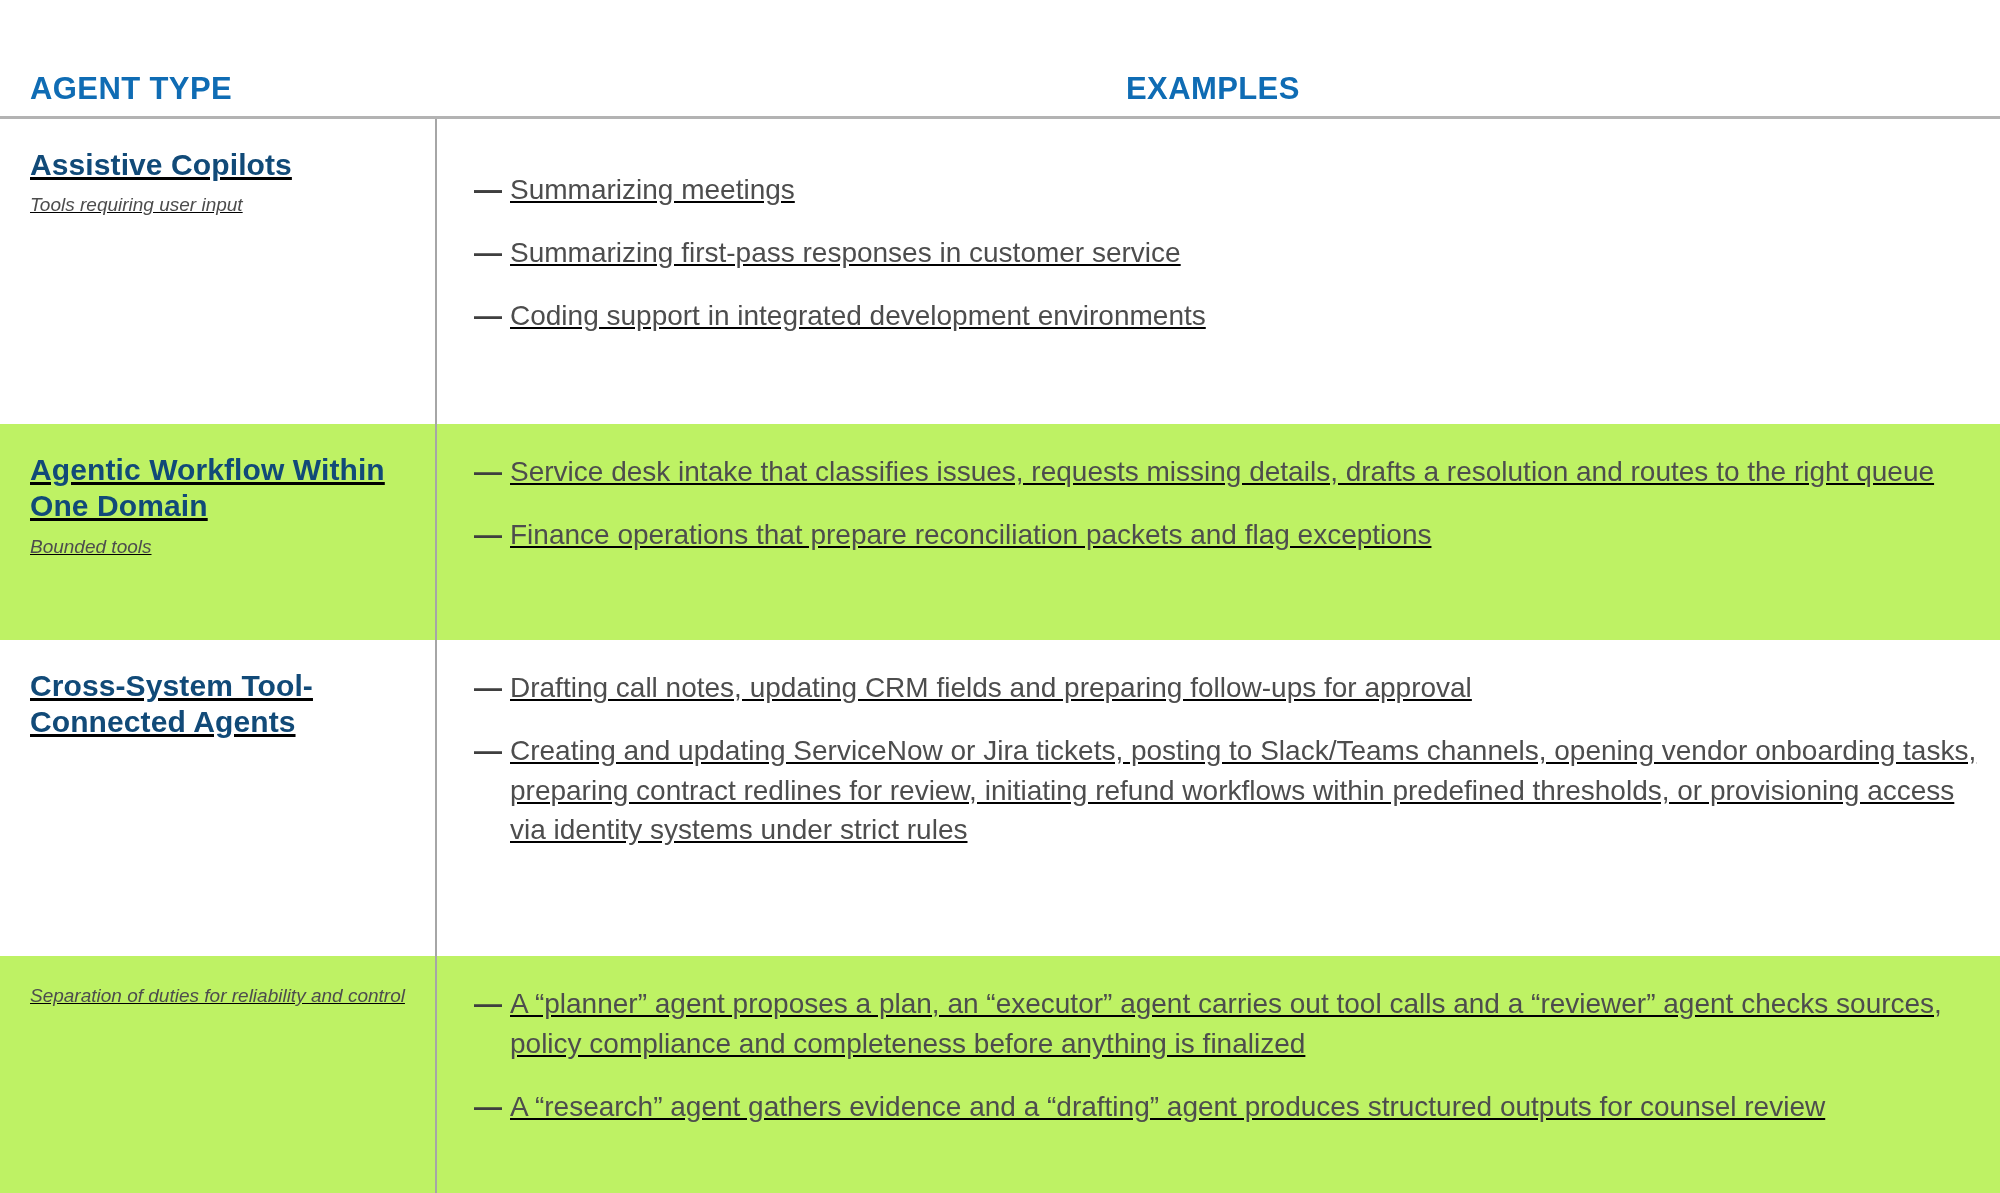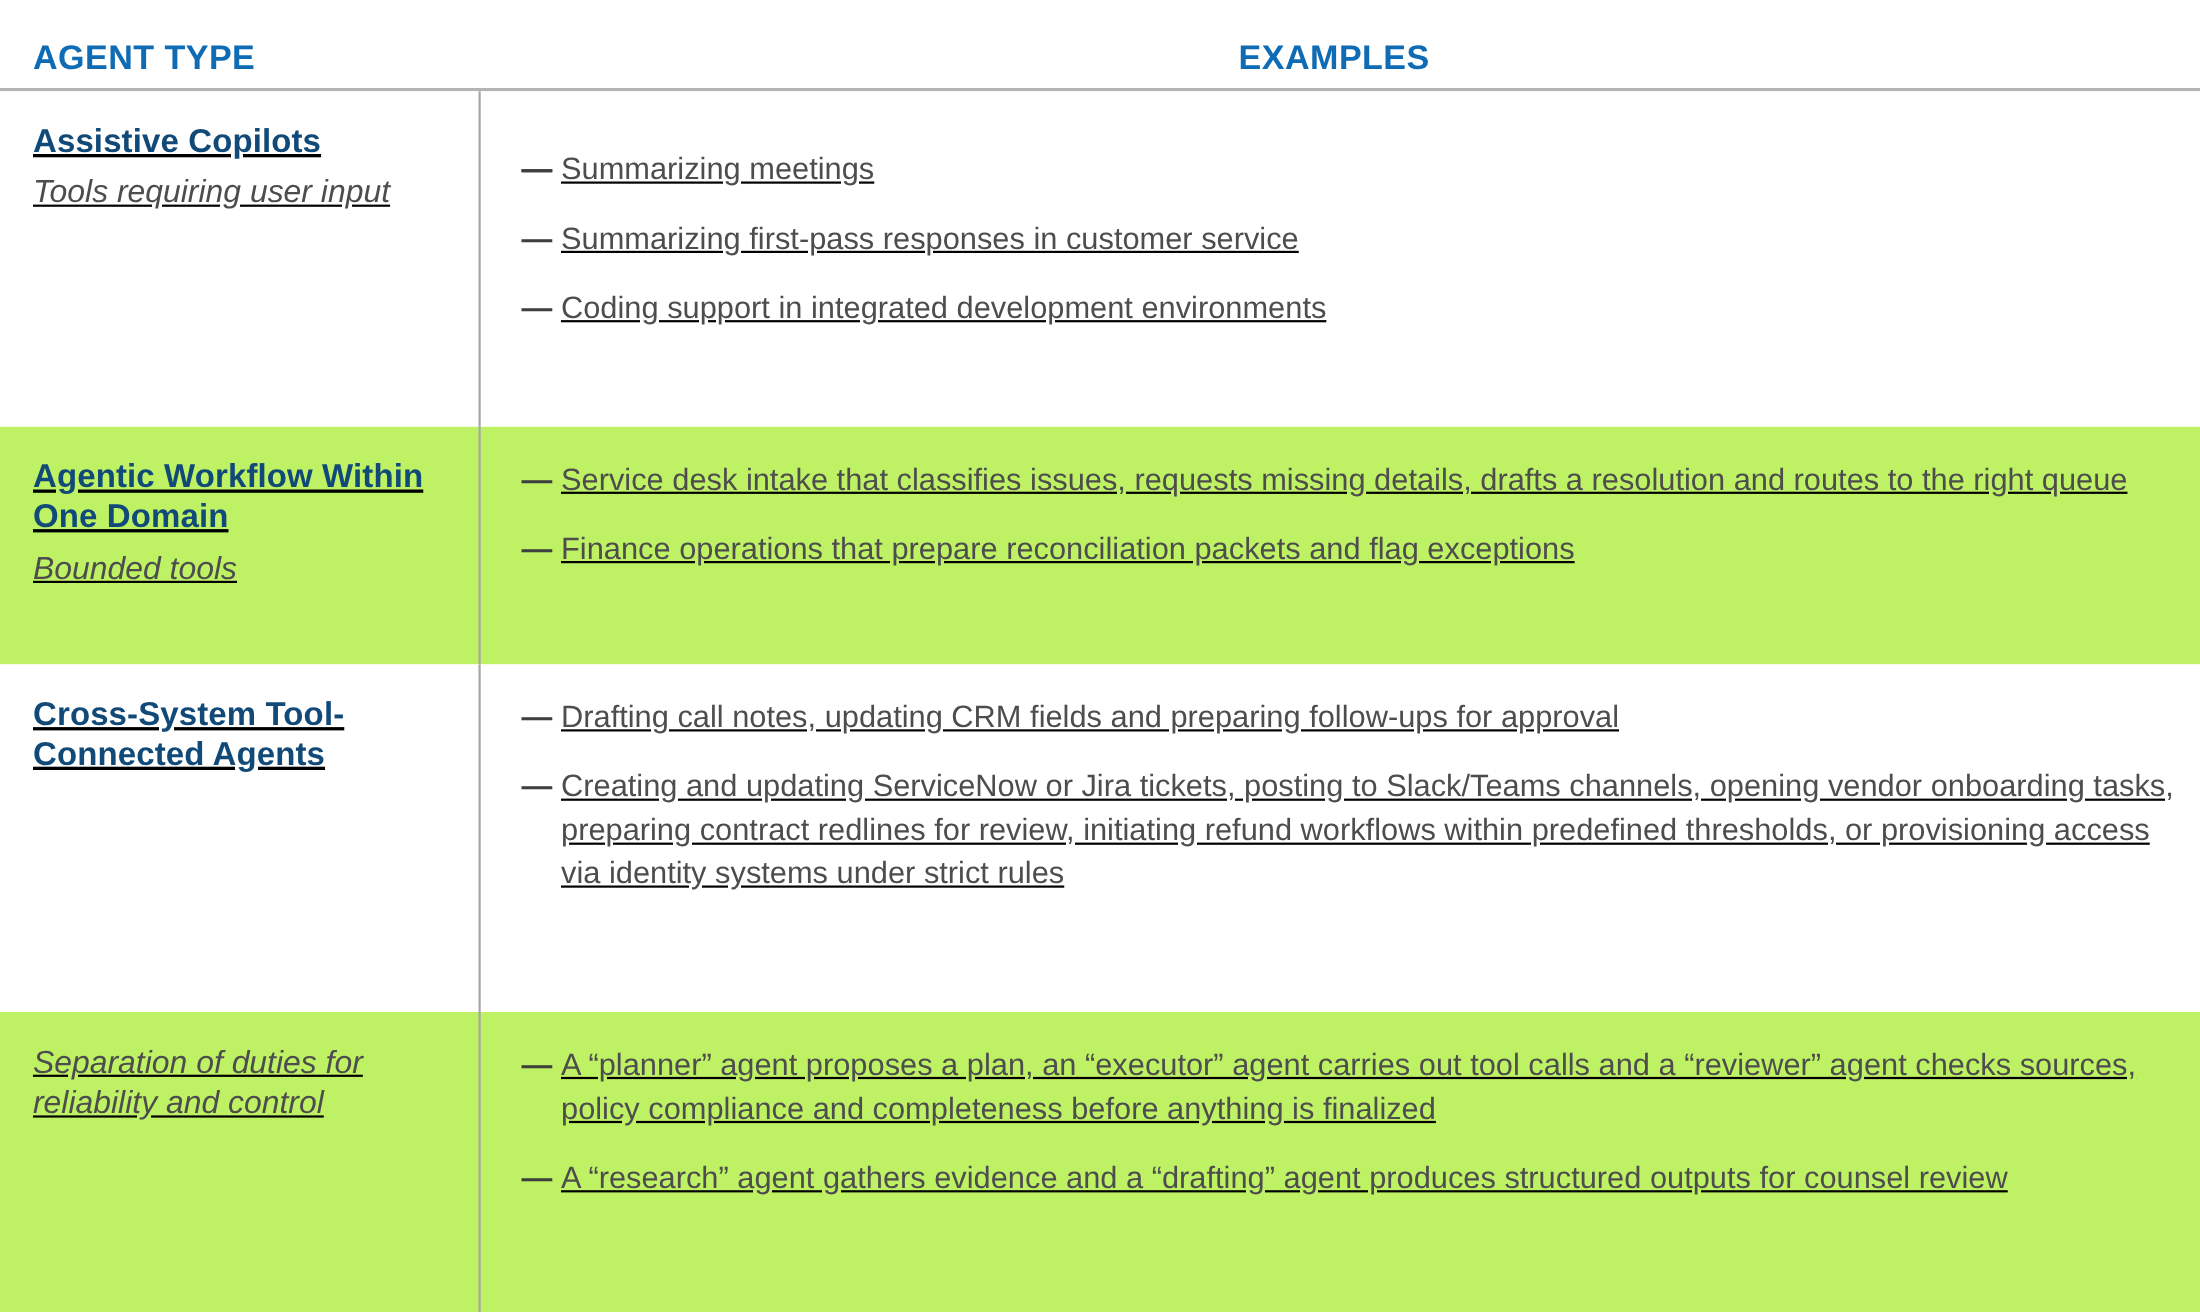--- a/index.html
+++ b/index.html
@@ -21,20 +21,21 @@
     box-sizing: border-box;
   }
 
   
   .thead {
     height: 83px;
     position: relative;
     border-bottom: 3px solid #b3b3b3;
     box-sizing: border-box;
     background: #ffffff;
+    margin-top: 36px;
   }
   .th {
     position: absolute;
     bottom: 10px;
     color: #0f6cb4;
     font-weight: bold;
     font-size: 31px;
     letter-spacing: 0.4px;
     line-height: 1.1;
   }
@@ -69,21 +70,21 @@
     color: #114a78;
     font-weight: bold;
     font-size: 30px;
     line-height: 1.21;
     margin: 0 0 10px 0;
     letter-spacing: 0.1px;
   }
   .type-sub {
     color: #4d4d4d;
     font-style: italic;
-    font-size: 29px;
+    font-size: 19px;
     line-height: 1.27;
     margin: 0;
   }
 
   .ex-list {
     list-style: none;
     margin: 0;
     padding: 0;
   }
   .ex-item {

